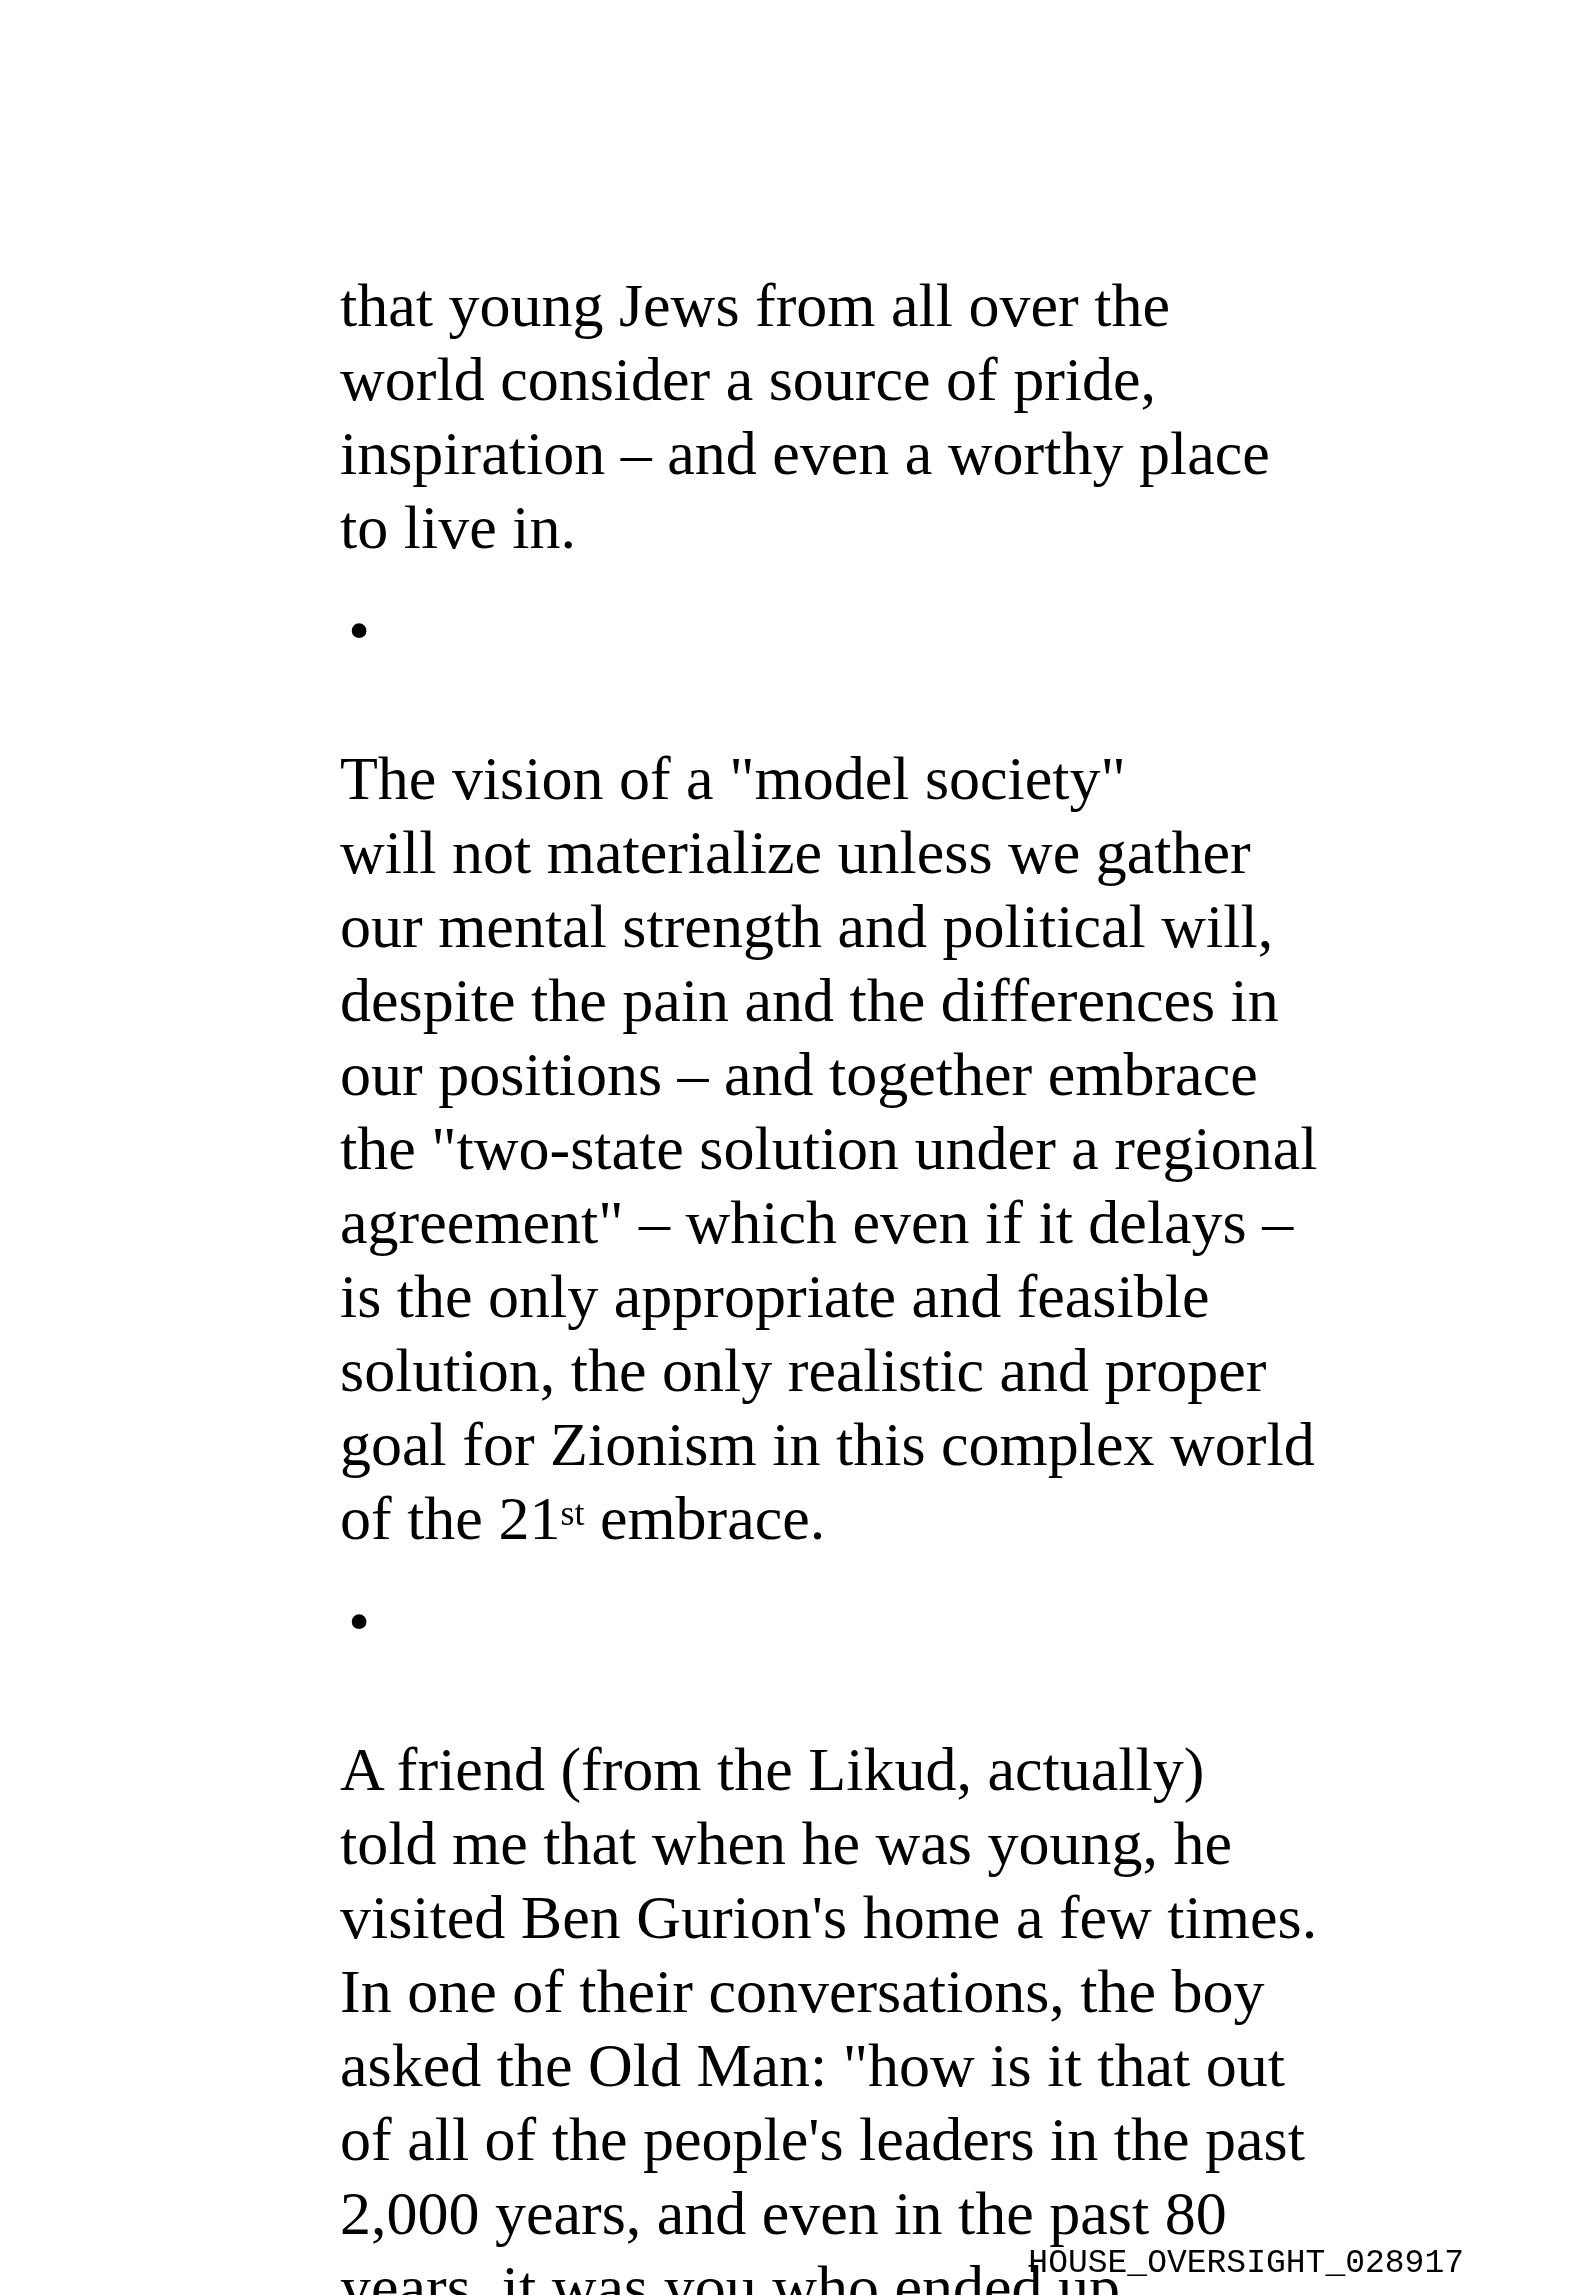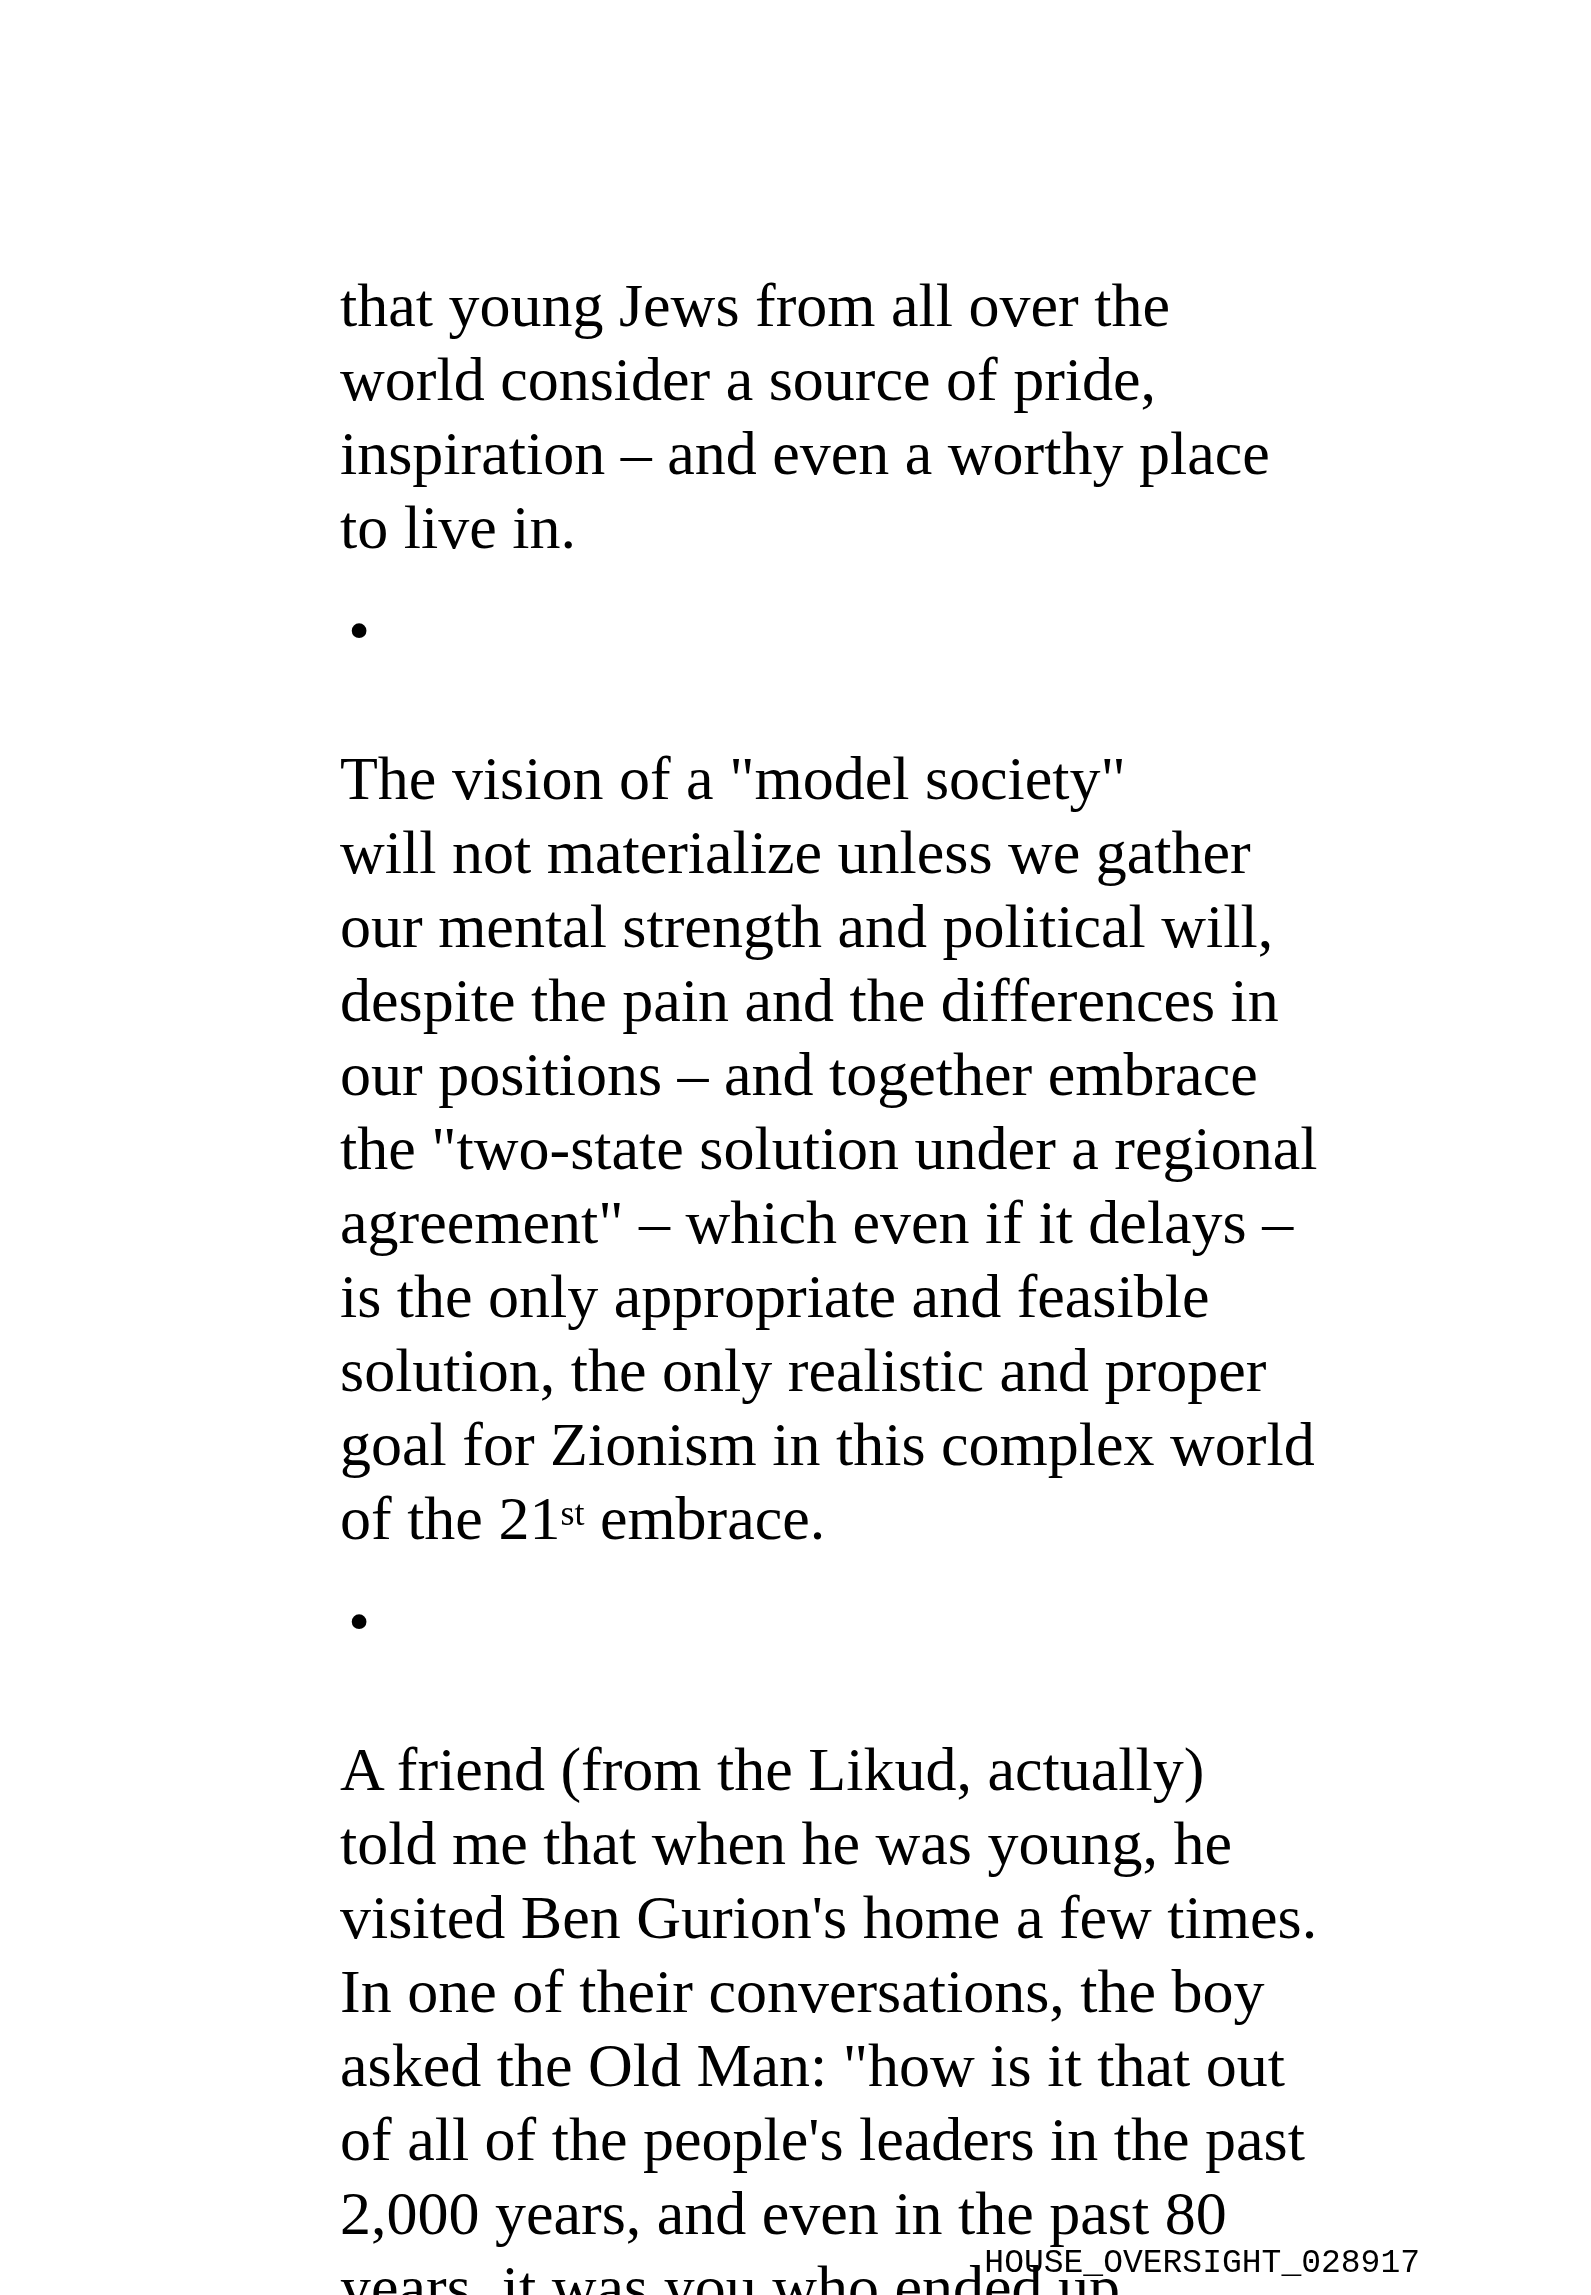--- a/index.html
+++ b/index.html
@@ -8,20 +8,21 @@
     background: #ffffff;
   }
   .page {
     position: relative;
     width: 1424px;
     height: 2295px;
     background: #ffffff;
     color: #000000;
     overflow: hidden;
     font-family: "Liberation Serif", "DejaVu Serif", serif;
+    padding-left: 44px;
   }
   .text-block {
     position: absolute;
     left: 340px;
     top: 194px;
     width: 1206px;
   }
   .para {
     position: relative;
     margin: 0 0 29px 0;

